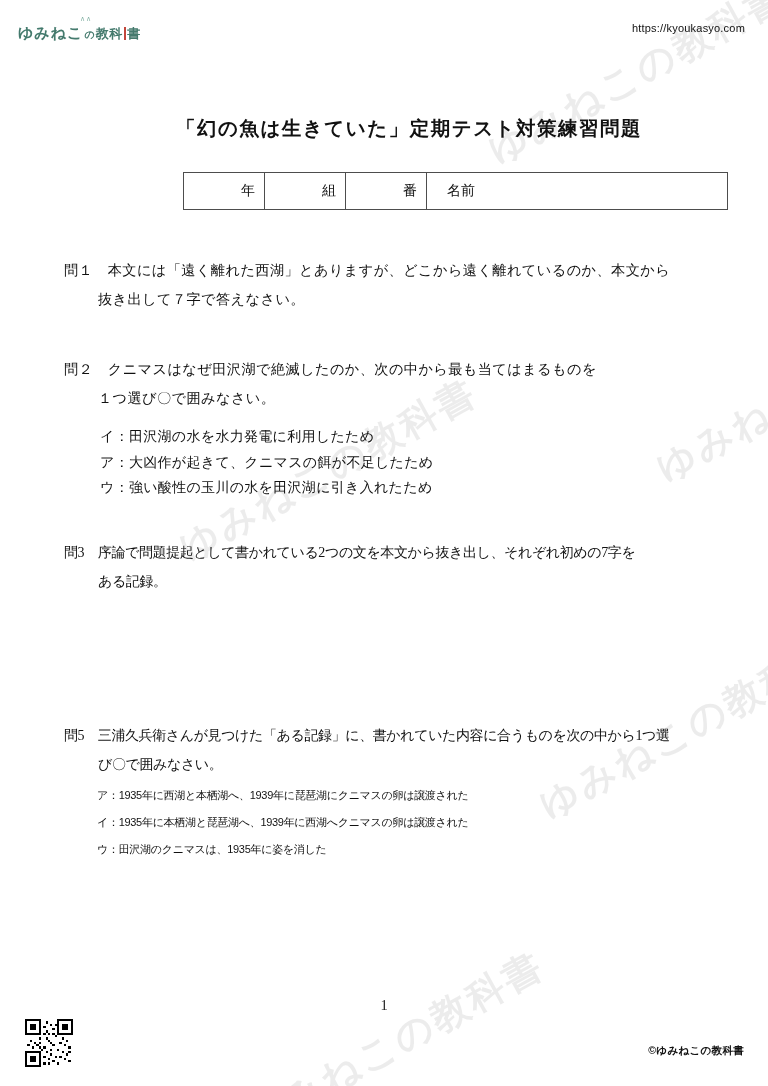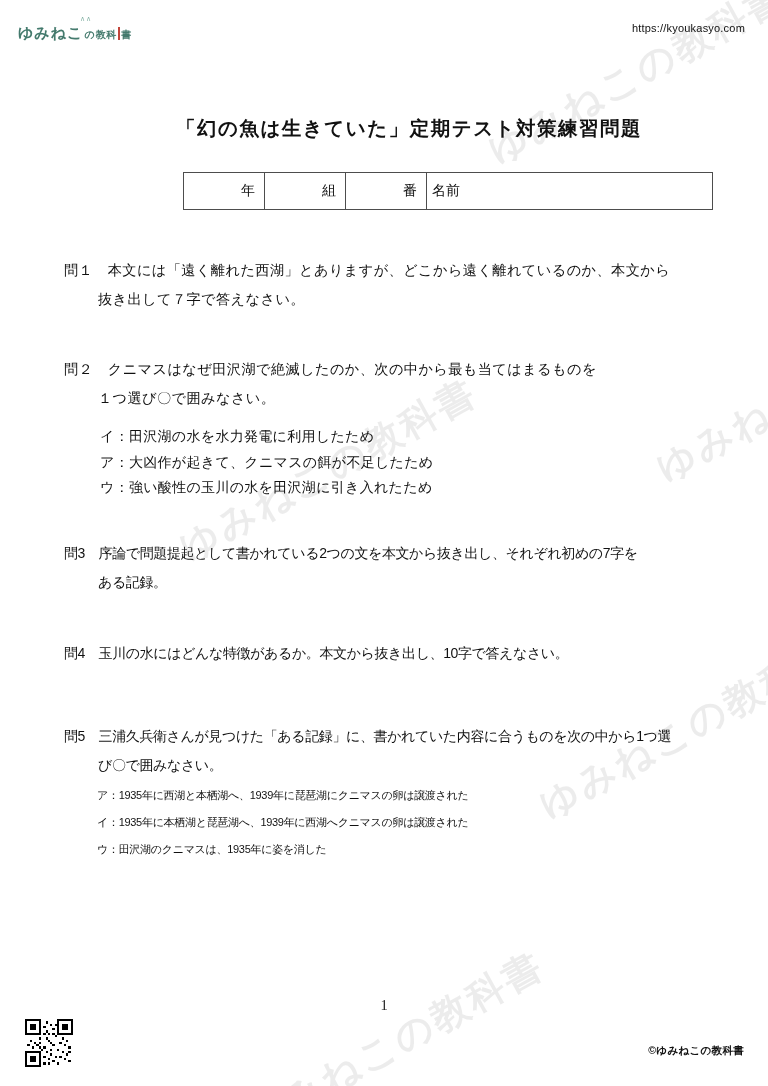--- a/index.html
+++ b/index.html
@@ -4,35 +4,35 @@
 <style>
   html,body{margin:0;padding:0;background:#fff;}
   .page{
     position:relative;width:768px;height:1086px;background:#ffffff;
     overflow:hidden;font-family:"Liberation Sans","DejaVu Sans",sans-serif;color:#1a1a1a;
   }
   
   .logo{position:absolute;left:18px;top:24px;color:#447a6d;font-weight:700;white-space:nowrap;}
   .logo .big{font-size:15px;letter-spacing:1px;}
   .logo .small-no{font-size:10px;margin:0 1px;}
-  .logo .book{font-size:10px;letter-spacing:0.5px;}
+  .logo .book{font-size:13px;letter-spacing:0.5px;}
   .logo .red-bar{display:inline-block;width:2.5px;height:13px;background:#c2453a;margin:0 1px;vertical-align:-2px;}
   .logo .ears{position:absolute;left:62px;top:-9px;font-size:7px;color:#86b3a6;letter-spacing:1px;font-weight:400;}
   .site-url{position:absolute;right:23px;top:22px;font-size:11px;color:#111;letter-spacing:0.2px;}
   
   .doc-title{position:absolute;left:50px;right:0;top:115px;text-align:center;
     font-size:19.5px;font-weight:700;letter-spacing:1.5px;color:#111;}
   
   .name-table{position:absolute;left:183px;top:172px;border-collapse:collapse;}
   .name-table td{border:1.8px solid #4d4d4d;height:36px;font-size:14px;color:#111;padding:0;}
   .name-table .c-year,.name-table .c-class,.name-table .c-num{width:71px;text-align:right;padding-right:9px;}
-  .name-table .c-name{width:280px;text-align:left;padding-left:5px;}
+  .name-table .c-name{width:280px;text-align:left;padding-left:20px;}
   
   .q{position:absolute;left:64px;font-size:14.2px;line-height:28.5px;letter-spacing:0.4px;
-     color:#111;white-space:nowrap;}
+     color:#111;white-space:nowrap;font-family:Liberation Serif, serif;}
   .q .cont{margin-left:34px;}
   .q.tight{font-size:14px;letter-spacing:-0.4px;}
   .opts{position:absolute;font-size:14px;letter-spacing:0.3px;line-height:25.5px;color:#111;white-space:nowrap;}
   .opts.tight{font-size:11px;letter-spacing:-0.3px;line-height:27px;}
   
   .wm{position:absolute;font-size:38px;font-weight:700;letter-spacing:3px;color:rgba(0,0,0,0.075);
       transform:rotate(-29deg);transform-origin:left center;white-space:nowrap;pointer-events:none;}
   
   .page-num{position:absolute;left:0;right:0;top:997px;text-align:center;
     font-family:"Liberation Serif","DejaVu Serif",serif;font-size:14.5px;color:#222;}
@@ -81,23 +81,20 @@
     <div>イ：田沢湖の水を水力発電に利用したため</div>
     <div>ア：大凶作が起きて、クニマスの餌が不足したため</div>
     <div>ウ：強い酸性の玉川の水を田沢湖に引き入れたため</div>
   </div>
 
   <div class="q tight" style="top:539px;">
     <div>問3　序論で問題提起として書かれている2つの文を本文から抜き出し、それぞれ初めの7字を</div>
     <div class="cont">ある記録。</div>
   </div>
 
-  <div class="q tight" style="top:639px;">
-    <div>問4　玉川の水にはどんな特徴があるか。本文から抜き出し、10字で答えなさい。</div>
-  </div>
 
   <div class="q tight" style="top:710px;margin-top:12px;">
     <div>問5　三浦久兵衛さんが見つけた「ある記録」に、書かれていた内容に合うものを次の中から1つ選</div>
     <div class="cont">び〇で囲みなさい。</div>
   </div>
   <div class="opts tight" style="left:97px;top:782px;">
     <div>ア：1935年に西湖と本栖湖へ、1939年に琵琶湖にクニマスの卵は譲渡された</div>
     <div>イ：1935年に本栖湖と琵琶湖へ、1939年に西湖へクニマスの卵は譲渡された</div>
     <div>ウ：田沢湖のクニマスは、1935年に姿を消した</div>
   </div>

